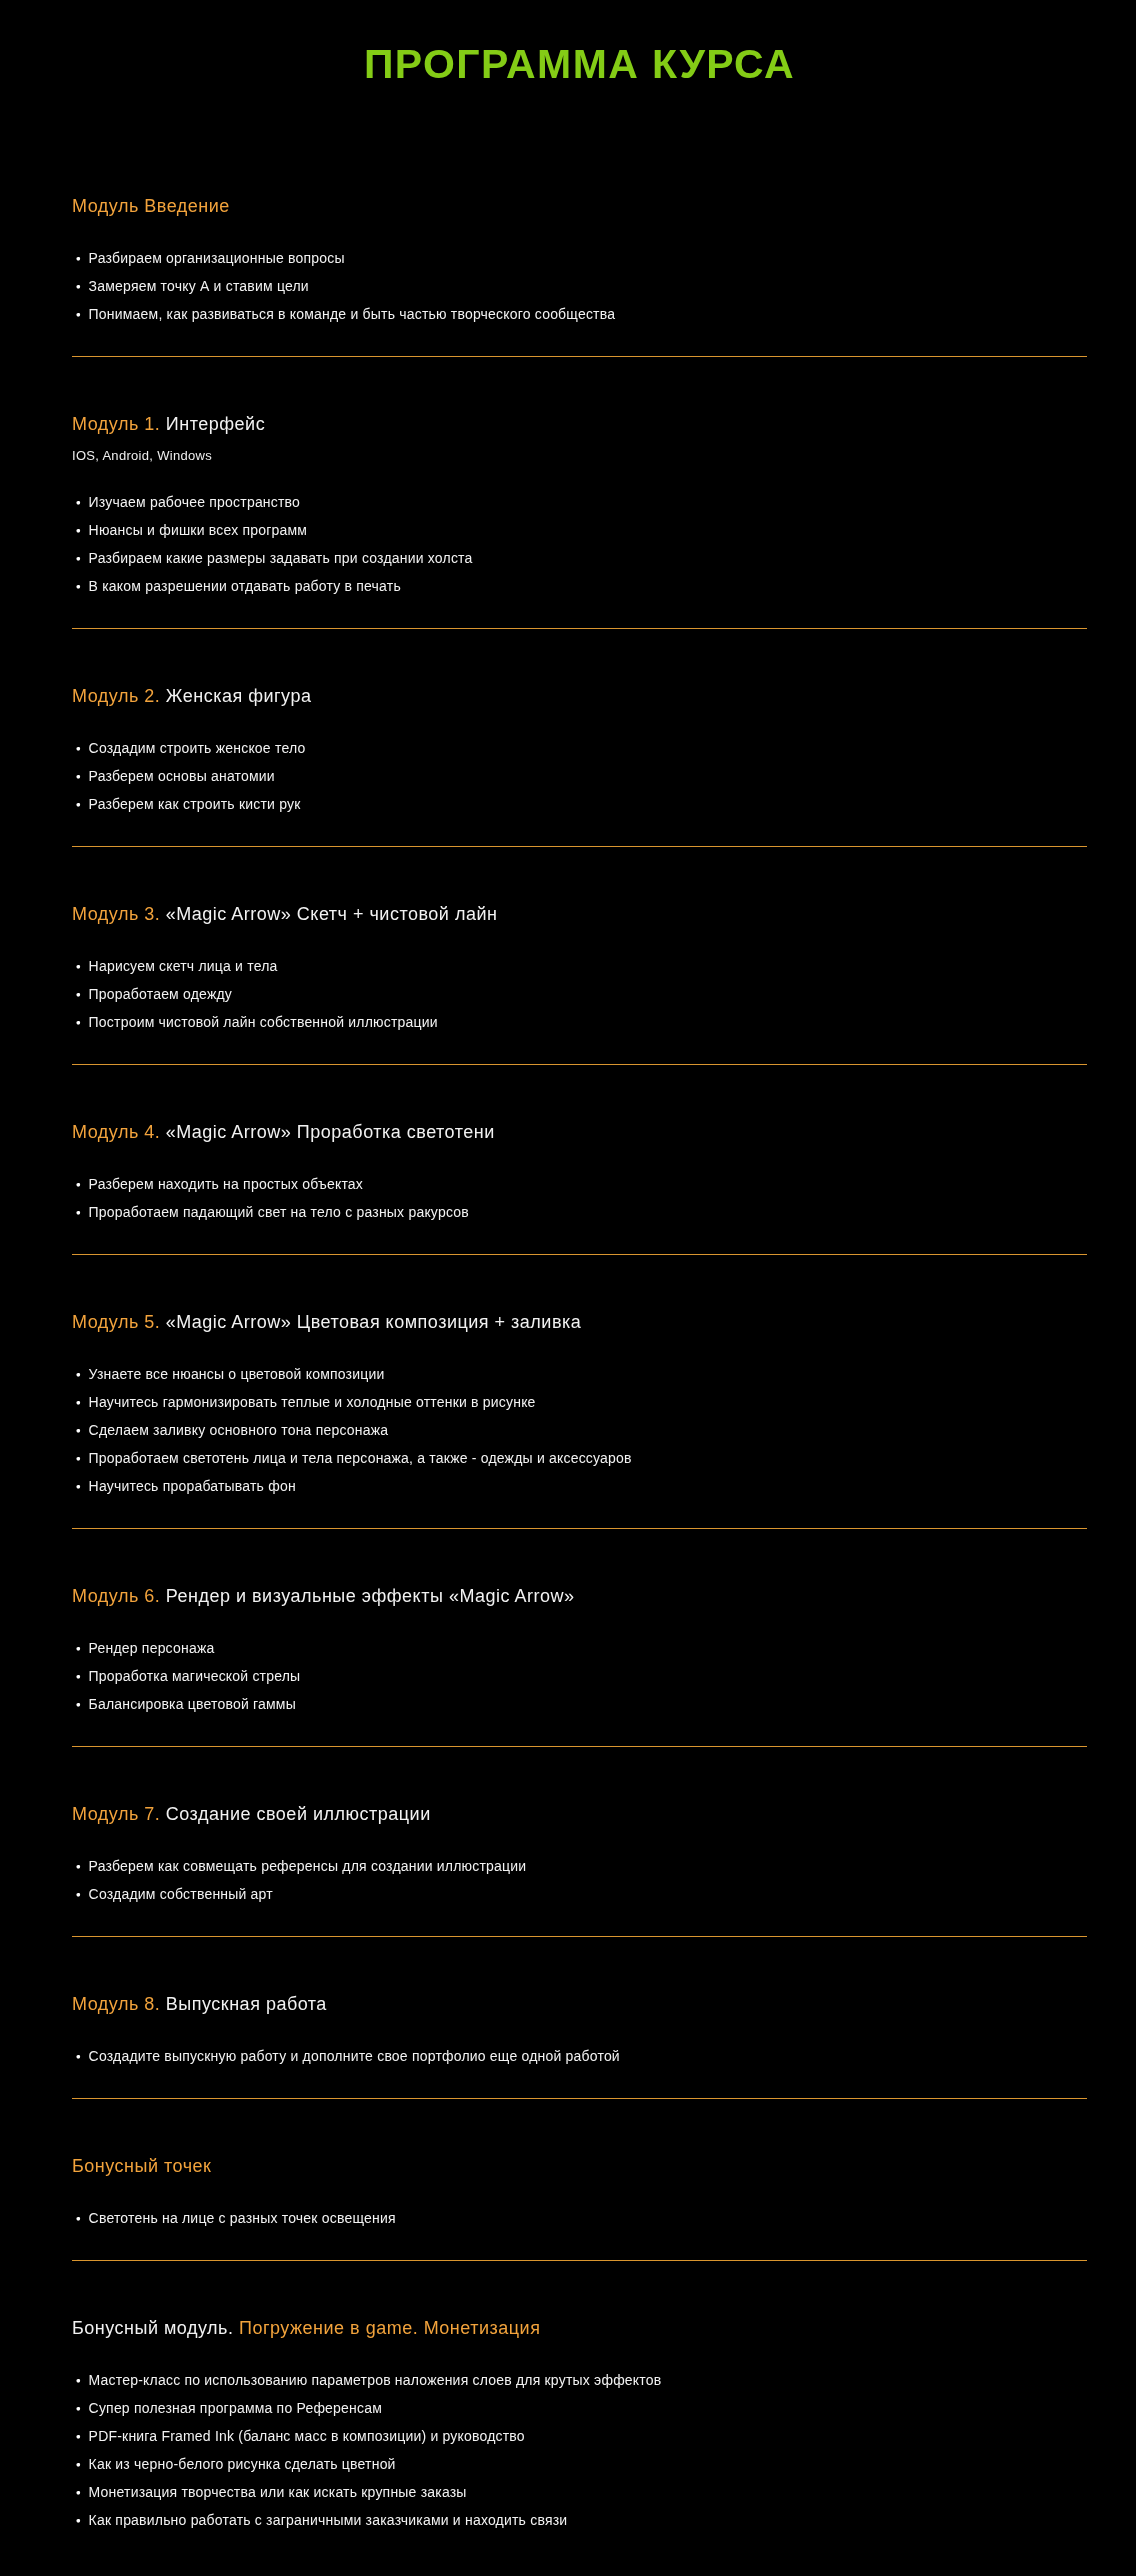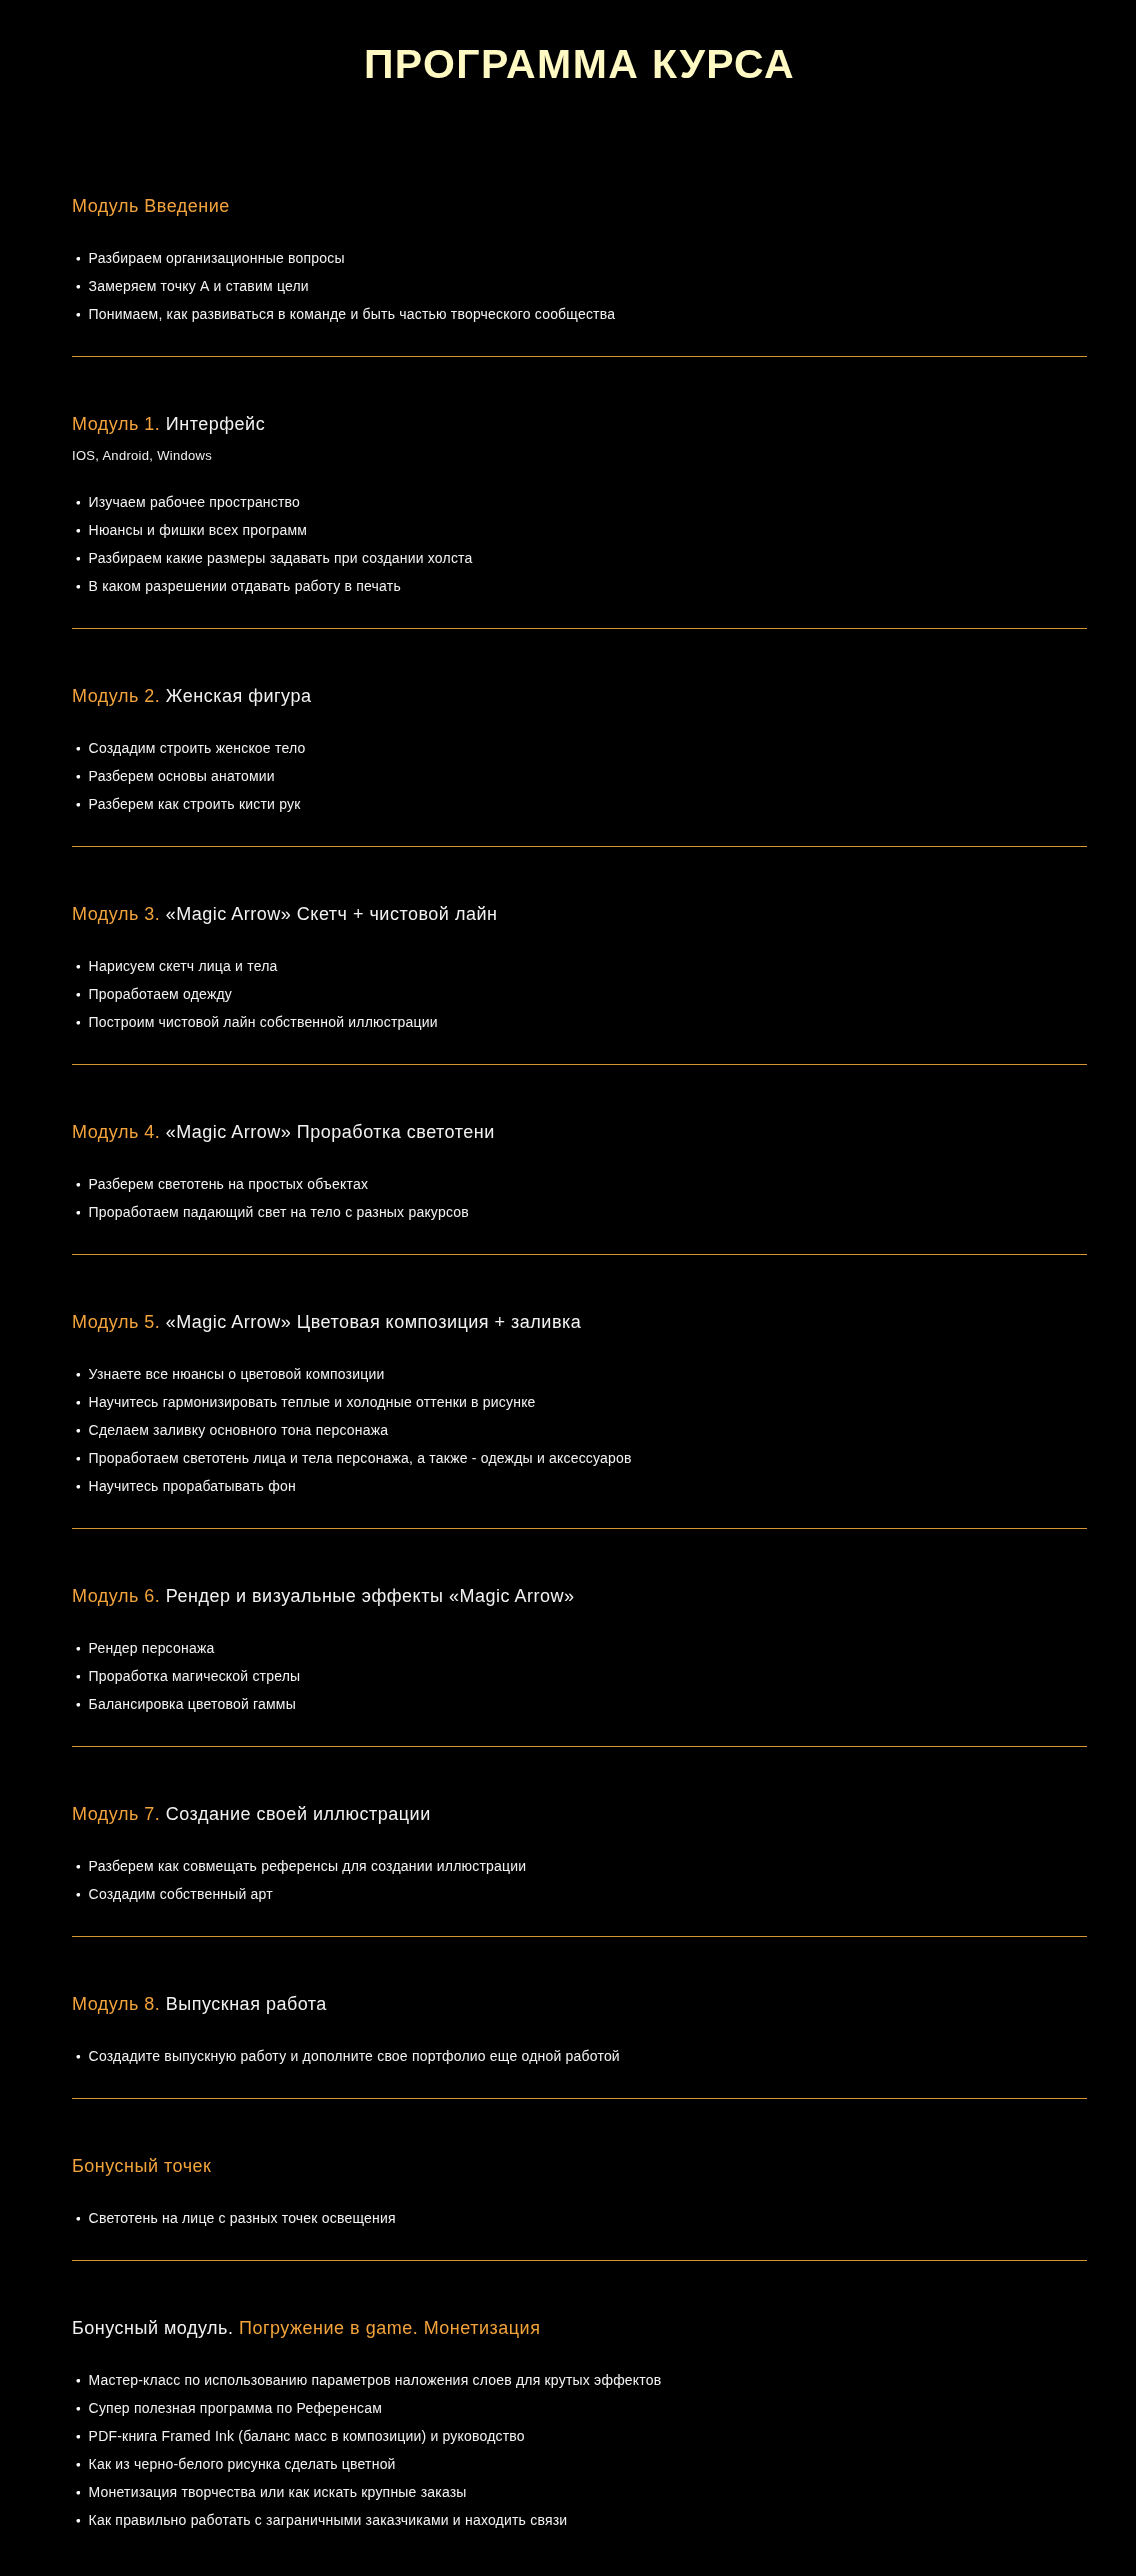--- a/index.html
+++ b/index.html
@@ -24,21 +24,21 @@
     padding:0 50px 0 72px;
   }
   .page-title{
     margin:0;
     padding-top:41px;
     line-height:46px;
     font-size:41px;
     font-weight:700;
     letter-spacing:1.4px;
     text-align:center;
-    color:#fef9c3;
+    color:#84cc16;
   }
   .module-section .module-heading{
     margin:52px 0 0;
     font-size:18px;
     font-weight:400;
     line-height:31px;
     letter-spacing:0.5px;
   }
   .module-section:first-of-type .module-heading{
     margin-top:104px;
@@ -185,21 +185,21 @@
   </section>
 
   <hr class="divider">
 
   <section class="module-section">
     <h2 class="module-heading"><span class="h-accent">Модуль 4.</span><span class="h-plain"> «Magic Arrow» Проработка светотени</span></h2>
 
     <ul class="module-bullets">
   <li class="bullet-item">
     <span class="bullet-dot">●</span>
-    <span class="bullet-text">Разберем светотень на простых объектах</span>
+    <span class="bullet-text">Разберем находить на простых объектах</span>
   </li>
 
   <li class="bullet-item">
     <span class="bullet-dot">●</span>
     <span class="bullet-text">Проработаем падающий свет на тело с разных ракурсов</span>
   </li>
 </ul>
   </section>
 
   <hr class="divider">

